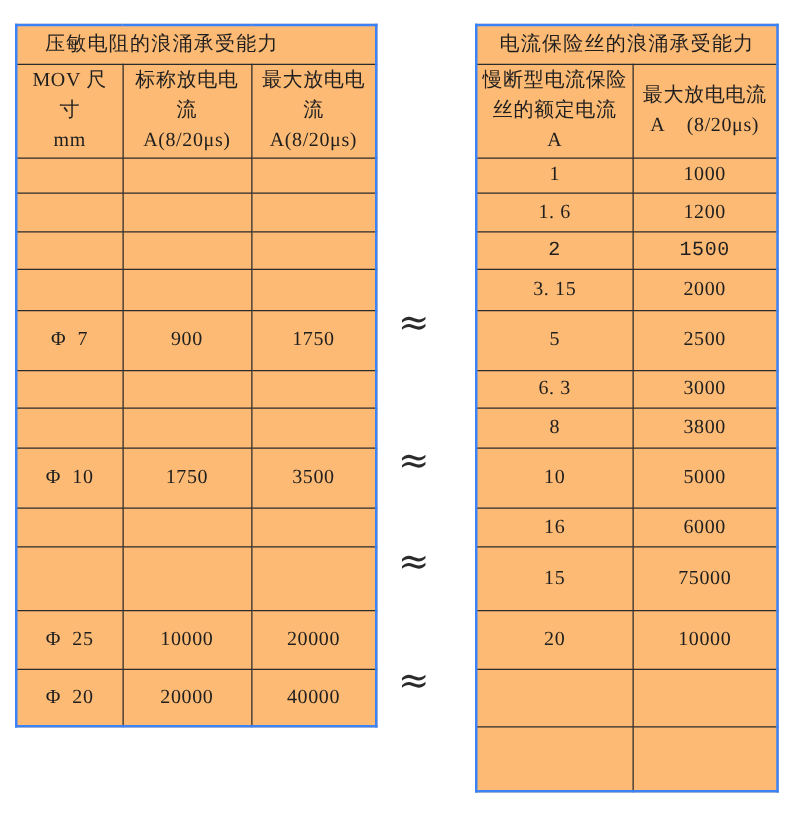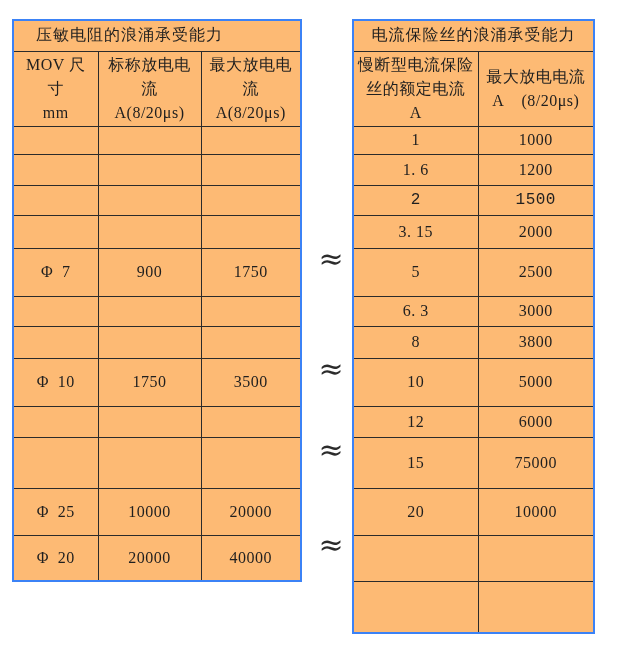--- a/index.html
+++ b/index.html
@@ -23,21 +23,21 @@
     margin-top:12px;
   }
   table.tbl th, table.tbl td{
     border:1px solid #2b2b2b;
     padding:0;
     font-weight:normal;
     font-size:16px;
     color:#1f1f1f;
   }
   .left-tbl{left:12px;width:288px;}
-  .right-tbl{left:352px;width:241px;}
+  .right-tbl{left:380px;width:241px;}
 
   tr.title-row{height:31px;}
   tr.header-row{height:75px;}
 
   .title-cell{vertical-align:middle;font-size:16px;letter-spacing:1px;}
   .left-tbl .title-cell{text-align:left;padding-left:22px;}
   .right-tbl .title-cell{text-align:center;}
 
   th.col-header{vertical-align:middle;text-align:center;}
   .hwrap{display:flex;flex-direction:column;justify-content:center;align-items:center;height:100%;}
@@ -241,21 +241,21 @@
         </tr>
         <tr>
           <td>8</td>
           <td>3800</td>
         </tr>
         <tr>
           <td>10</td>
           <td>5000</td>
         </tr>
         <tr>
-          <td>12</td>
+          <td>16</td>
           <td>6000</td>
         </tr>
         <tr>
           <td>15</td>
           <td>75000</td>
         </tr>
         <tr>
           <td>20</td>
           <td>10000</td>
         </tr>

